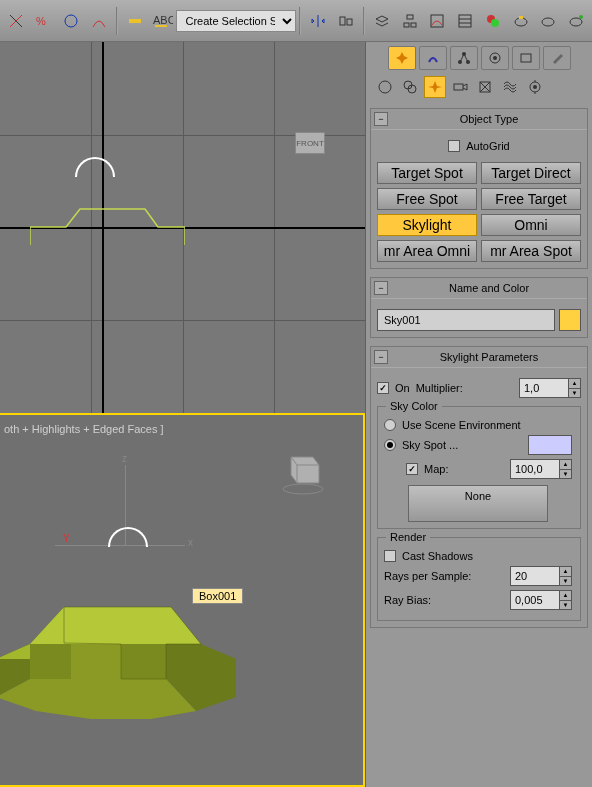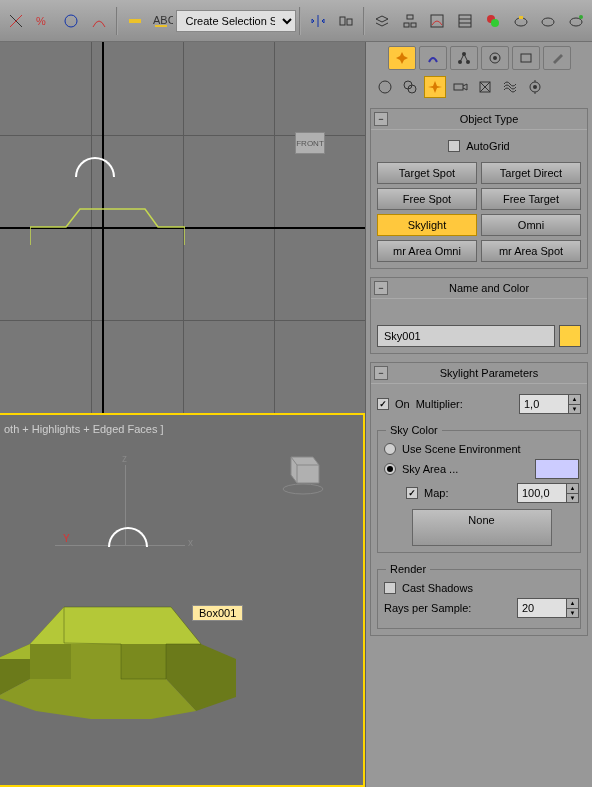--- a/index.html
+++ b/index.html
@@ -28,21 +28,21 @@
 .view-label { position: absolute; top: 8px; left: 4px; color: #d0d0d0; font-size: 11px; }
 .skylight-icon2 { position: absolute; top: 112px; left: 108px; width: 40px; height: 20px; border: 2px solid #fff; border-bottom: none; border-radius: 20px 20px 0 0; }
 .gizmo { position: absolute; top: 100px; left: 55px; }
 .gizmo-x { position: absolute; width: 130px; height: 1px; background: #888; top: 30px; left: 0; }
 .gizmo-x::after { content: 'x'; position: absolute; right: -8px; top: -8px; color: #888; font-size: 10px; }
 .gizmo-y { position: absolute; color: #d33; top: 18px; left: 8px; font-size: 10px; }
 .gizmo-z { position: absolute; width: 1px; height: 80px; background: #888; top: -50px; left: 70px; }
 .gizmo-z::before { content: 'z'; position: absolute; top: -12px; left: -3px; color: #888; font-size: 10px; }
 
 .box3d { position: absolute; top: 174px; left: -4px; }
-.box-label-tip { position: absolute; top: 190px; left: 192px; background: #ffe9a0; border: 1px solid #888; padding: 1px 6px; font-size: 11px; }
+.box-label-tip { position: absolute; top: 173px; left: 192px; background: #ffe9a0; border: 1px solid #888; padding: 1px 6px; font-size: 11px; }
 
 .panel { flex: 1; background: #989898; border-left: 1px solid #606060; padding: 4px; overflow: auto; }
 .tab-row { display: flex; gap: 3px; margin-bottom: 6px; justify-content: center; }
 .tab-cell { width: 28px; height: 24px; background: #9a9a9a; border: 1px solid #777; display: flex; align-items: center; justify-content: center; border-radius: 2px; }
 
 .icon-row { display: flex; gap: 3px; justify-content: flex-start; margin: 6px 0 10px 4px; }
 .icon-cell { width: 22px; height: 22px; display: flex; align-items: center; justify-content: center; }
 .icon-cell.active { background: #ffc83d; border: 1px solid #b88a00; }
 
 .dropdown { width: 100%; height: 22px; background: #e0e0e0; border: 1px solid #555; padding: 0 6px; display: flex; align-items: center; justify-content: space-between; margin-bottom: 8px; }
@@ -52,35 +52,35 @@
 .rollout-header { background: #989898; border-bottom: 1px solid #aaa; padding: 3px; display: flex; align-items: center; }
 .rollout-btn { width: 14px; height: 14px; border: 1px solid #666; background: #b0b0b0; display: flex; align-items: center; justify-content: center; font-size: 9px; margin-right: 6px; }
 .rollout-title { flex: 1; text-align: center; font-size: 11px; }
 .rollout-body { padding: 6px; }
 
 .autogrid-row { display: flex; align-items: center; justify-content: center; gap: 6px; padding: 4px 0 10px 0; }
 .checkbox { width: 12px; height: 12px; border: 1px solid #555; background: #d0d0d0; display: inline-flex; align-items: center; justify-content: center; font-size: 9px; }
 .checkbox.checked::after { content: '✓'; color: #000; font-weight: bold; }
 
 .grid2 { display: grid; grid-template-columns: 1fr 1fr; gap: 4px; }
-.type-btn { height: 22px; background: linear-gradient(to bottom, #c0c0c0, #989898); border: 1px solid #666; text-align: center; line-height: 20px; cursor: pointer; font-size: 11px; }
+.type-btn { height: 22px; background: linear-gradient(to bottom, #c0c0c0, #989898); border: 1px solid #666; text-align: center; line-height: 20px; cursor: pointer; font-size: 14px; }
 .type-btn.active { background: #ffc83d; border-color: #b88a00; }
 
-.name-row { display: flex; gap: 4px; margin-top: 20px; align-items: center; }
+.name-row { display: flex; gap: 4px; margin-top: 4px; align-items: center; }
 .name-input { flex: 1; height: 22px; background: #d0d0d0; border: 1px solid #555; padding: 0 6px; }
 .color-swatch { width: 22px; height: 22px; background: #ffd040; border: 1px solid #555; }
 
 .param-row { display: flex; align-items: center; gap: 6px; margin: 4px 0; }
 .spinner-box { display: flex; align-items: center; }
 .spinner-input { width: 50px; height: 20px; background: #e0e0e0; border: 1px solid #555; padding: 0 4px; font-size: 11px; }
 .spinner-arrows { width: 12px; height: 20px; display: flex; flex-direction: column; border: 1px solid #555; border-left: none; }
 .spinner-up, .spinner-down { flex: 1; background: #b0b0b0; display: flex; align-items: center; justify-content: center; font-size: 6px; }
 .spinner-up { border-bottom: 1px solid #555; }
 
-.fieldset { border: 1px solid #777; padding: 8px 1px 6px 6px; margin-top: 16px; position: relative; }
+.fieldset { border: 1px solid #777; padding: 8px 8px 6px 6px; margin-top: 8px; position: relative; }
 .fieldset-legend { position: absolute; top: -7px; left: 8px; background: #989898; padding: 0 4px; font-size: 11px; }
 .radio { width: 12px; height: 12px; border: 1px solid #555; background: #d0d0d0; border-radius: 50%; display: inline-flex; align-items: center; justify-content: center; }
 .radio.checked::after { content: ''; width: 6px; height: 6px; background: #000; border-radius: 50%; }
 .sky-swatch { width: 44px; height: 20px; background: #ccccff; border: 1px solid #555; }
 .none-btn { width: 140px; height: 37px; margin: 6px auto 0 auto; background: linear-gradient(to bottom, #c0c0c0, #989898); border: 1px solid #666; text-align: center; line-height: 20px; display: block; }
 
 .lbl-right { text-align: left; flex: 1; }
 
 svg { display: block; }
 </style>
@@ -383,21 +383,21 @@
         </div>
 
         <div class="fieldset">
           <div class="fieldset-legend">Sky Color</div>
           <div class="param-row">
             <div class="radio"></div>
             <span>Use Scene Environment</span>
           </div>
           <div class="param-row">
             <div class="radio checked"></div>
-            <span>Sky Area ...</span>
+            <span>Sky Spot ...</span>
             <span style="flex:1"></span>
             <div class="sky-swatch"></div>
           </div>
           <div class="param-row" style="padding-left:22px">
             <div class="checkbox checked"></div>
             <span>Map:</span>
             <span style="flex:1"></span>
             <div class="spinner-box">
               <input class="spinner-input" value="100,0" style="">
               <div class="spinner-arrows">
@@ -418,17 +418,27 @@
           <div class="param-row">
             <span class="lbl-right">Rays per Sample:</span>
             <div class="spinner-box">
               <input class="spinner-input" value="20" style="">
               <div class="spinner-arrows">
                   <div class="spinner-up">▲</div>
                   <div class="spinner-down">▼</div>
                 </div>
             </div>
           </div>
+          <div class="param-row">
+            <span class="lbl-right">Ray Bias:</span>
+            <div class="spinner-box">
+              <input class="spinner-input" value="0,005" style="">
+              <div class="spinner-arrows">
+                  <div class="spinner-up">▲</div>
+                  <div class="spinner-down">▼</div>
+                </div>
+            </div>
+          </div>
         </div>
       </div>
     </div>
   </div>
 </div>
 
 </body></html>

